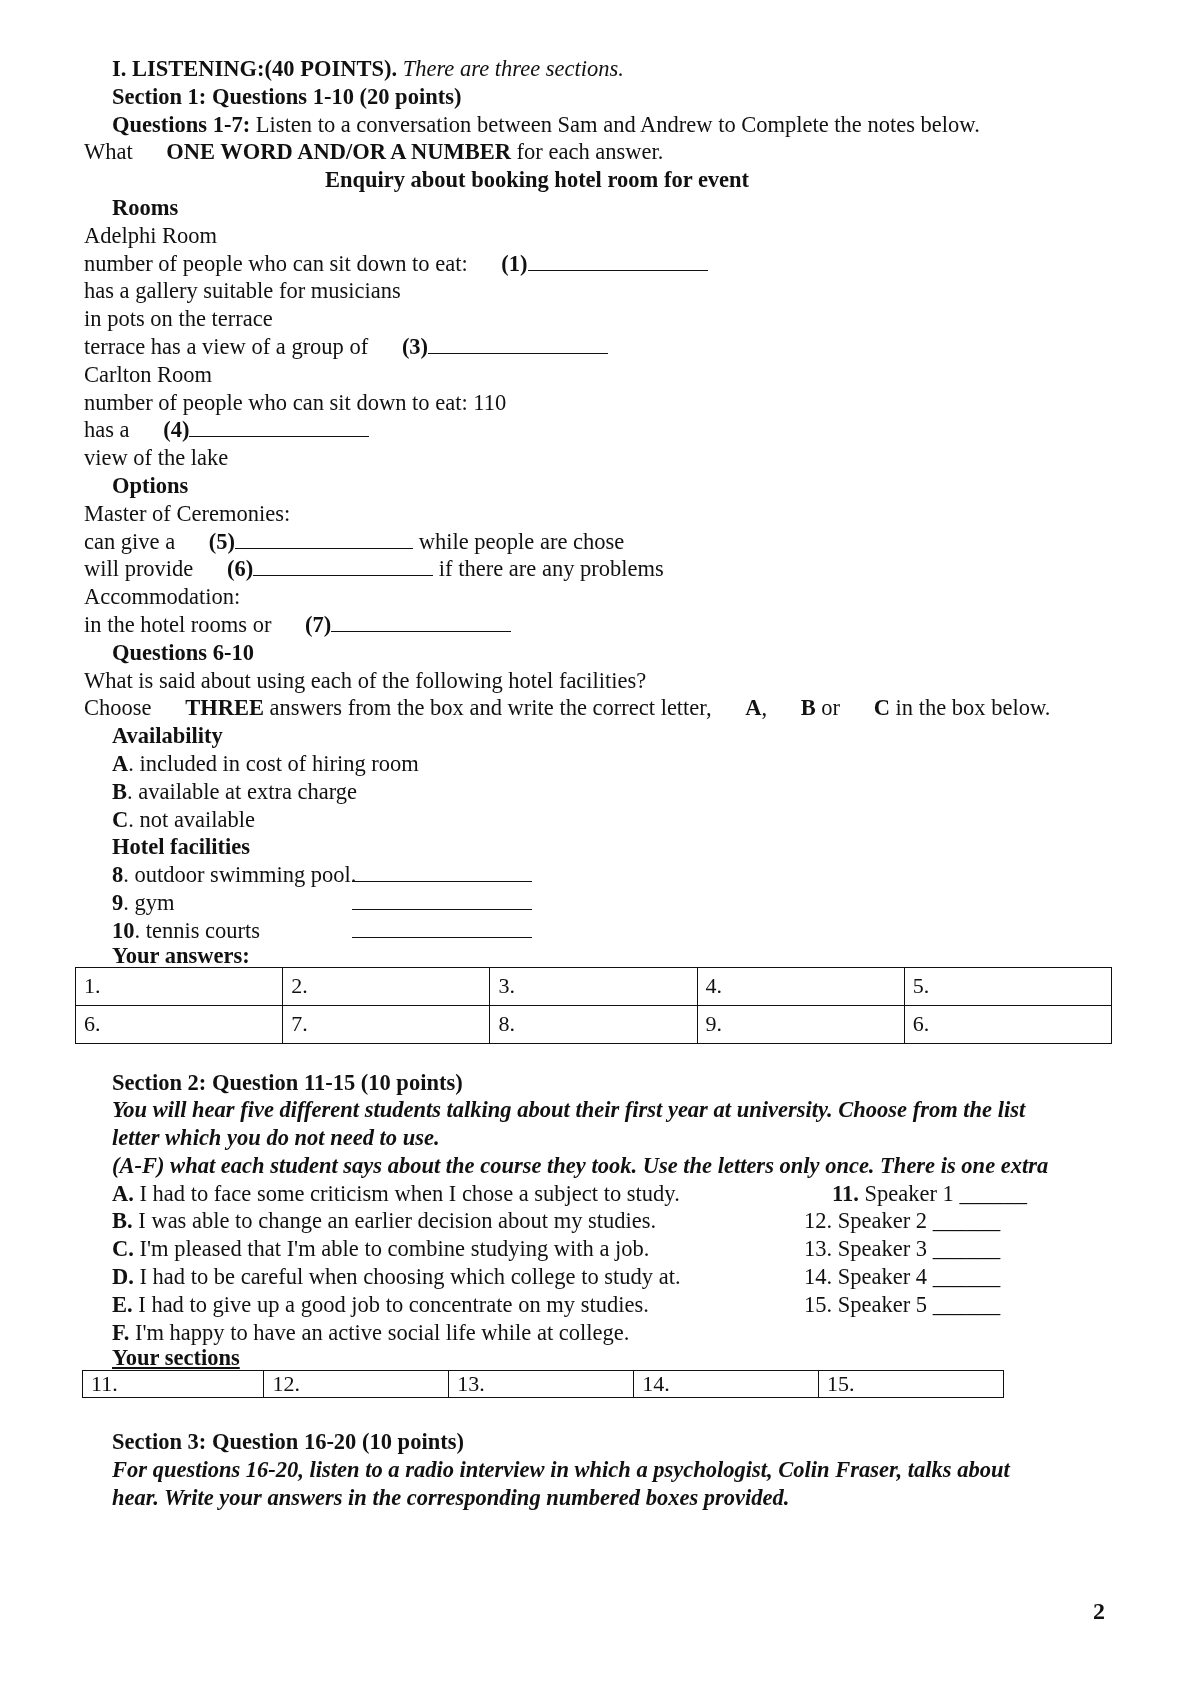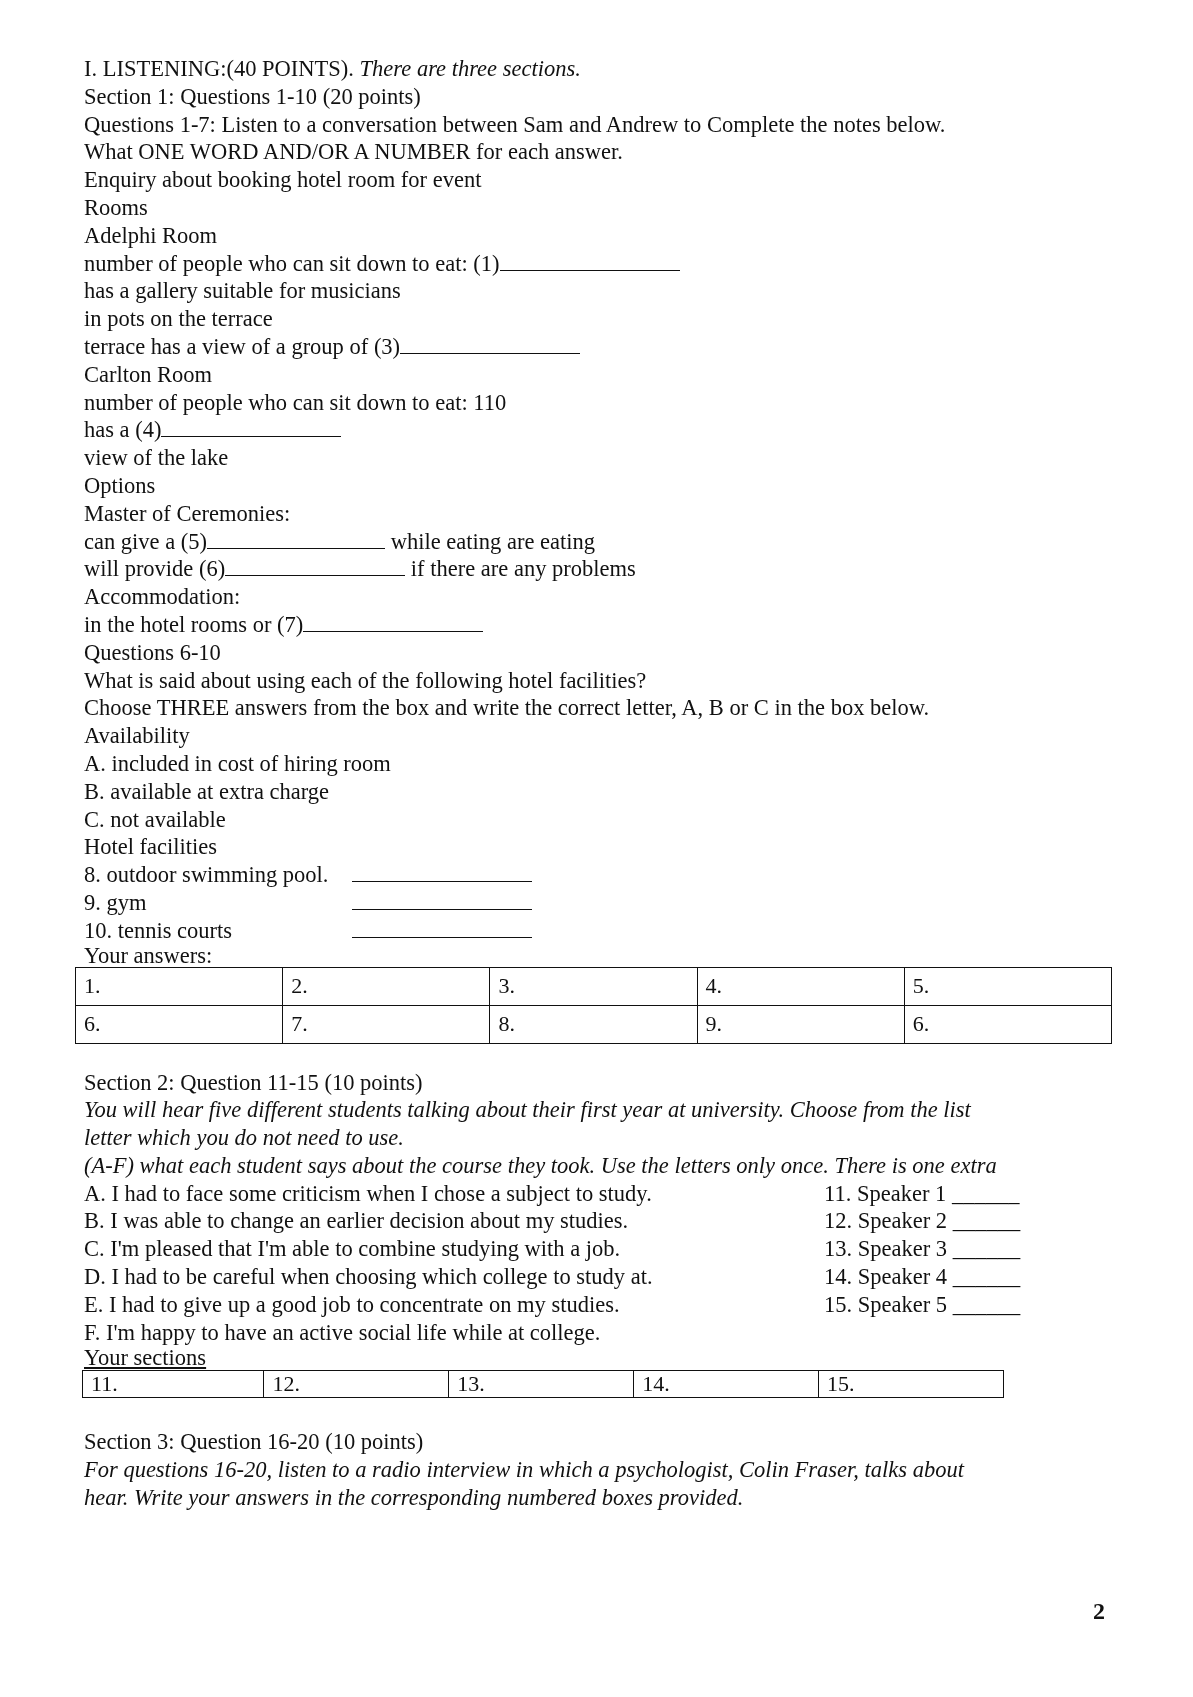--- a/index.html
+++ b/index.html
@@ -1,28 +1,28 @@
 <!DOCTYPE html>
 <html><head>
 <meta charset="utf-8">
 <style>
   html, body { margin:0; padding:0; background:#ffffff; }
   body { width:1193px; height:1697px; position:relative; overflow:hidden;
          font-family:"Liberation Serif", serif; color:#111; font-size:22.5px; }
   .page { position:absolute; left:84px; top:55px; width:1030px; }
   .ln { height:27.8px; line-height:27.8px; white-space:nowrap; }
-  .b { font-weight:normal; }
+  .b { font-weight:bold;margin-left:28px; }
   .i { font-style:italic; }
-  .center { }
+  .center { text-align:center; }
   .blank { display:inline-block; border-bottom:1.5px solid #111; height:20px; vertical-align:baseline; }
   .w180 { width:180px; } .w170 { width:178px; }
   table.ans { border-collapse:collapse; }
   table.ans td { border:1.5px solid #111; padding:0 8px; font-size:22px; height:37px; vertical-align:middle; }
   table.ans2 td { height:26px; }
-  .speakers { position:absolute; left:740px; }
+  .speakers { position:absolute; left:720px; }
   .pagenum { position:absolute; right:88px; top:1598px; font-weight:bold; font-size:24px; }
 </style>
 </head>
 <body>
 
 <div class="page">
   <div class="ln">
     <span class="b">I. LISTENING:(40 POINTS).</span>
     <span class="i">There are three sections.</span>
   </div>
@@ -54,21 +54,21 @@
   <div class="ln">
     <span>has a</span>
     <span class="b">(4)</span><span class="blank w180"></span>
   </div>
   <div class="ln">view of the lake</div>
   <div class="ln b">Options</div>
   <div class="ln">Master of Ceremonies:</div>
   <div class="ln">
     <span>can give a</span>
     <span class="b">(5)</span><span class="blank w170"></span>
-    <span>while eating are eating</span>
+    <span>while people are chose</span>
   </div>
   <div class="ln">
     <span>will provide</span>
     <span class="b">(6)</span><span class="blank w180"></span>
     <span>if there are any problems</span>
   </div>
   <div class="ln">Accommodation:</div>
   <div class="ln">
     <span>in the hotel rooms or</span>
     <span class="b">(7)</span><span class="blank w180"></span>

